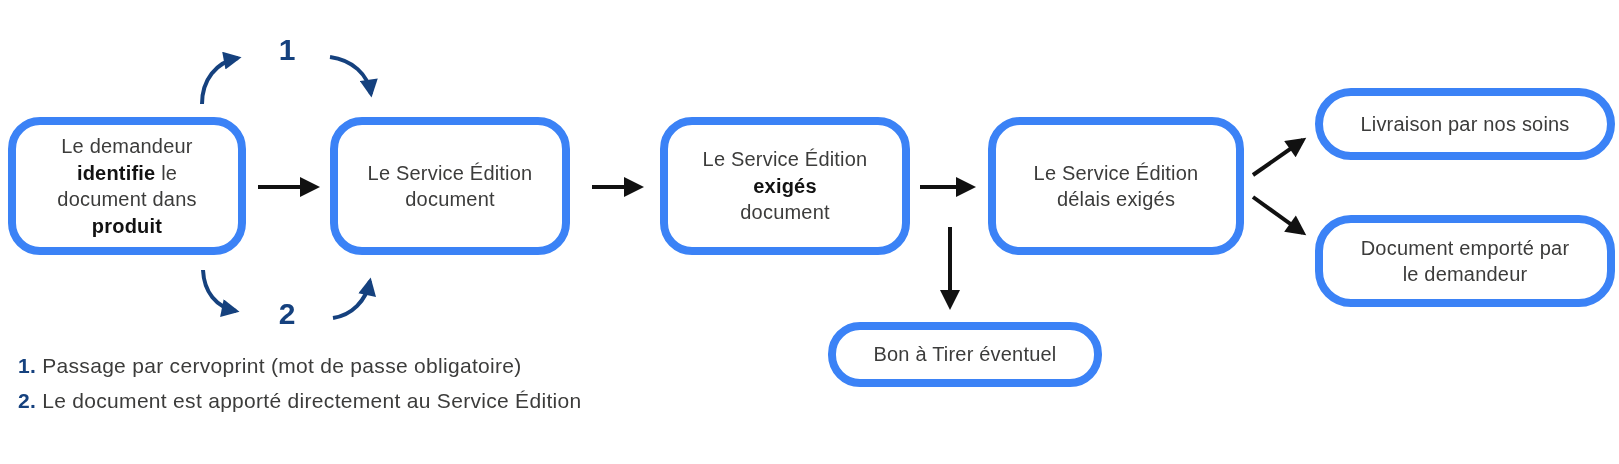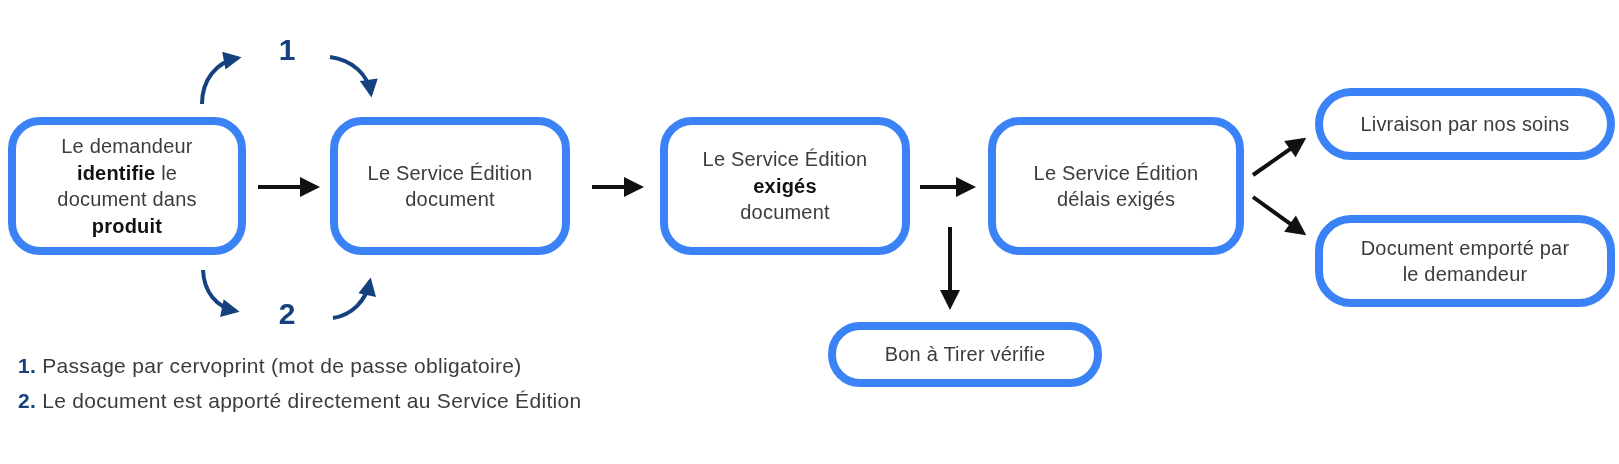--- a/index.html
+++ b/index.html
@@ -115,21 +115,21 @@
   <div class="box box-delivery">
     <div><span>Livraison par nos soins</span></div>
   </div>
 
   <div class="box box-pickup">
     <div><span>Document emporté par</span></div>
     <div><span>le demandeur</span></div>
   </div>
 
   <div class="box box-bat">
-    <div><span>Bon à Tirer vérifie</span></div>
+    <div><span>Bon à Tirer éventuel</span></div>
   </div>
 
   <div class="route-note route-note-1">1</div>
   <div class="route-note route-note-2">2</div>
 
   <div class="legend">
     <div>
       <span class="num">1.</span>
       <span>Passage par cervoprint (mot de passe obligatoire)</span>
     </div>

